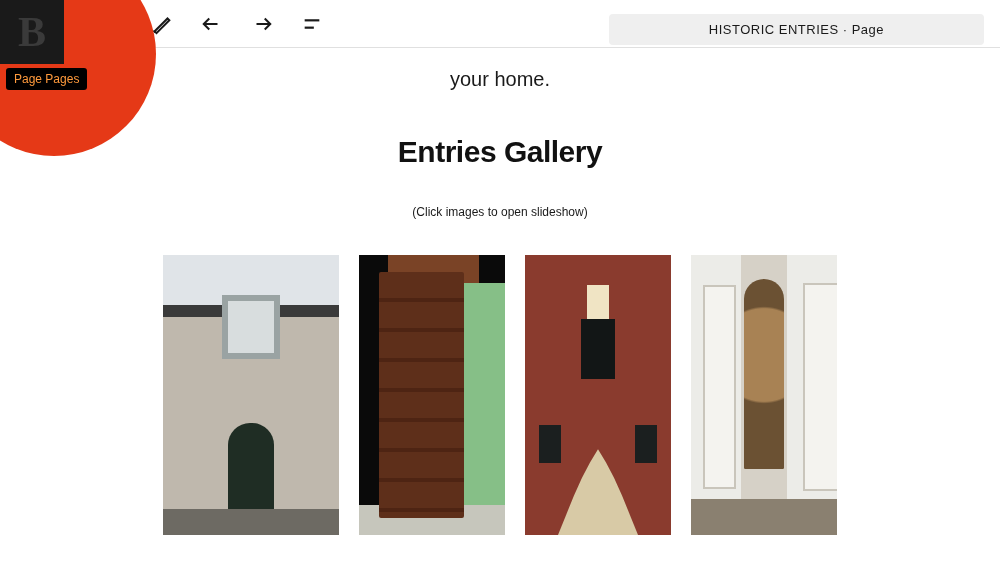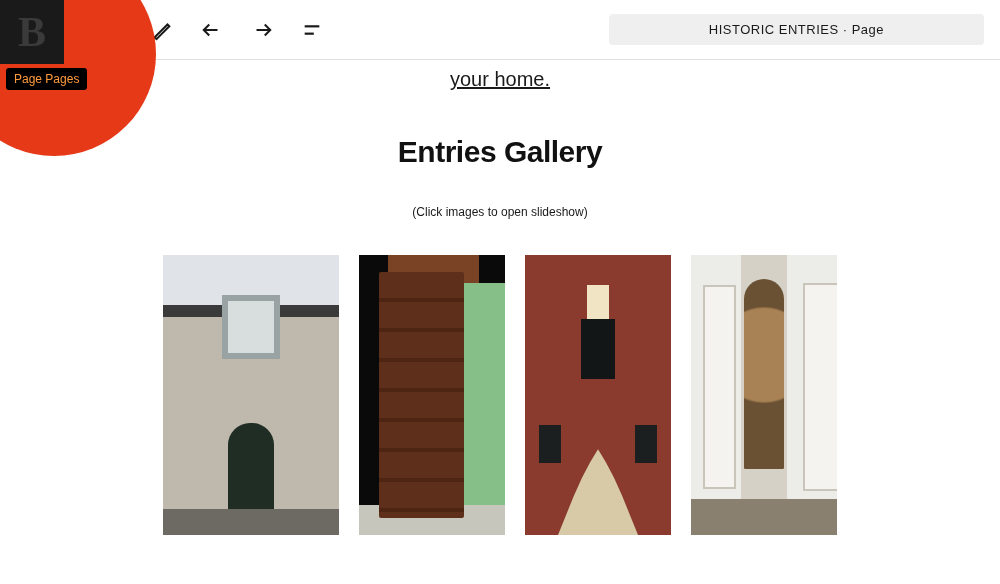--- a/index.html
+++ b/index.html
@@ -7,21 +7,21 @@
       font-family: -apple-system, BlinkMacSystemFont, "Segoe UI", Helvetica, Arial, sans-serif;
       background: #fff;
       width: 1000px;
       height: 584px;
       overflow: hidden;
       position: relative;
     }
     .topbar {
       position: absolute;
       top: 0; left: 0; right: 0;
-      height: 60px;
+      height: 48px;
       background: #fff;
       border-bottom: 1px solid #e0e0e0;
       display: flex;
       z-index: 10;
     }
     .topbar-left {
       display: flex;
       align-items: center;
       gap: 18px;
       padding-left: 80px;
@@ -91,21 +91,20 @@
       overflow: hidden;
     }
     .content-inner {
       padding-top: 4px;
       text-align: center;
     }
     .intro-text {
       font-size: 20px;
       color: #1a1a1a;
       margin: 4px auto 40px;
-      text-decoration: underline;
     }
     .gallery-heading {
       font-size: 30px;
       font-weight: 800;
       color: #111;
       margin: 44px 0 36px;
       letter-spacing: -0.5px;
     }
     .gallery-sub {
       font-size: 12px;

